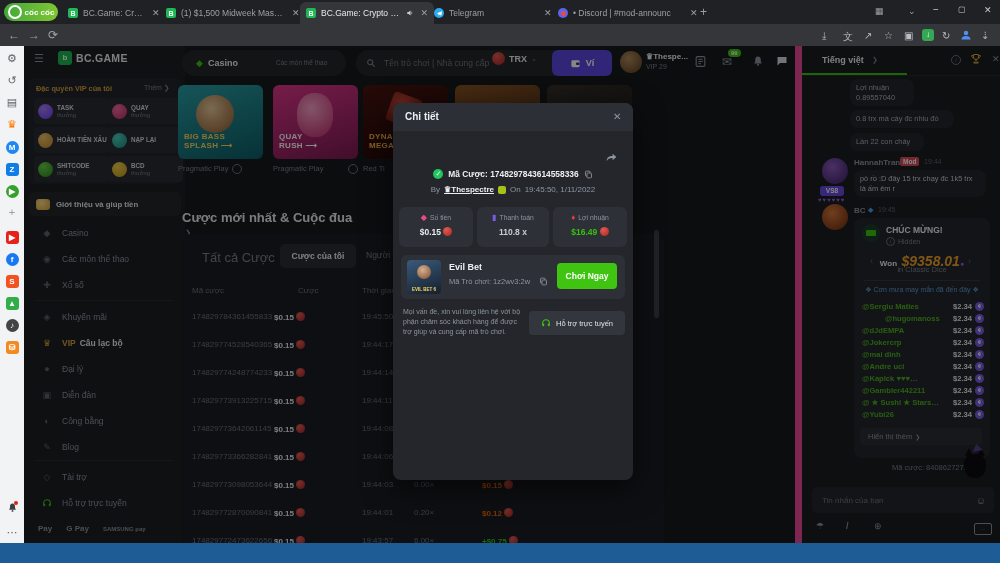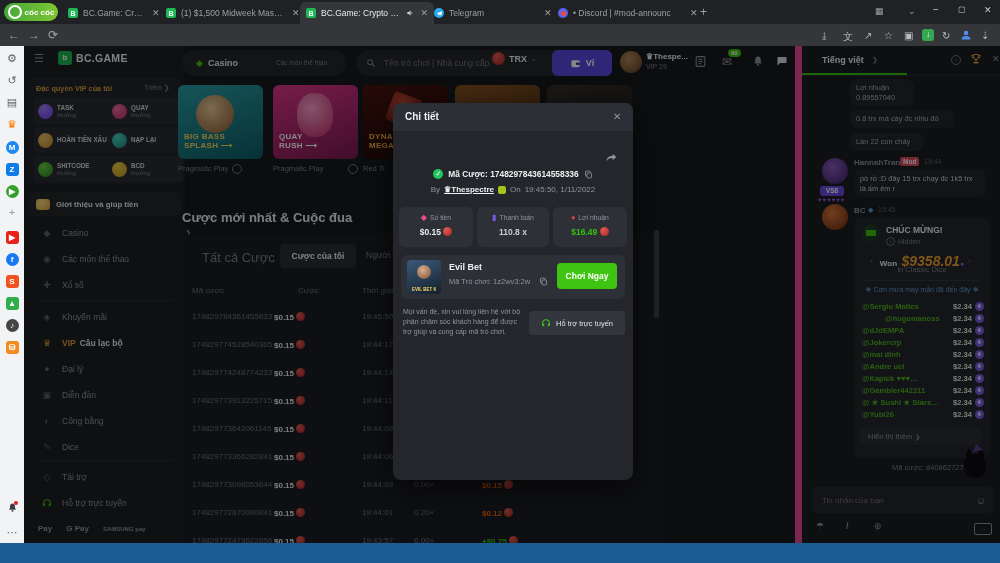--- a/index.html
+++ b/index.html
@@ -329,21 +329,21 @@
       <div class="a navitem" style="top:338px;">
           <span class="nico">▣</span>
           <span>Diễn đàn</span>
         </div>
       <div class="a navitem" style="top:364px;">
           <span class="nico">◐</span>
           <span>Công bằng</span>
         </div>
       <div class="a navitem" style="top:390px;">
           <span class="nico">✎</span>
-          <span>Dice</span>
+          <span>Blog</span>
         </div>
       <div class="a" style="left:12px;top:414px;width:137px;height:1px;background:#282c31;"></div>
       <div class="a navitem" style="top:420px;">
           <span class="nico">◇</span>
           <span>Tài trợ</span>
           <span style="margin-left:auto;margin-right:12px;font-size:7px;">❯</span>
         </div>
       <div class="a navitem" style="top:446px;">
           <svg class="ic" width="10" height="10" style="color:#3fc412">
             <use href="#headset"></use>

